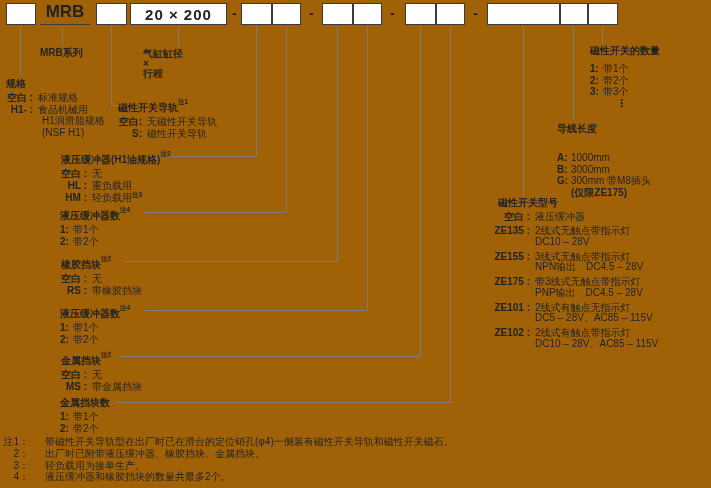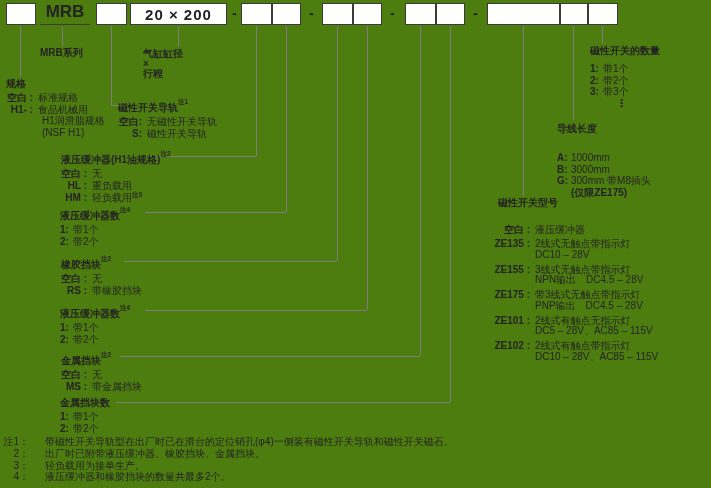--- a/index.html
+++ b/index.html
@@ -1,16 +1,16 @@
 <!DOCTYPE html>
 <html><head>
 <meta charset="utf-8">
 <style>
   html,body{margin:0;padding:0;background:#fff;}
-  .canvas{position:relative;width:711px;height:488px;background:#4d7c0f;overflow:hidden;
+  .canvas{position:relative;width:711px;height:488px;background:#a16207;overflow:hidden;
           font-family:"Liberation Sans","DejaVu Sans",sans-serif;color:#232323;font-size:10px;}
   
   .box{position:absolute;top:3px;height:22px;border:1.5px solid #3b3b3b;background:#fff;box-sizing:border-box;}
   .dvd{position:absolute;top:0;bottom:0;width:1.5px;background:#3b3b3b;}
   .sizebox{display:flex;align-items:center;justify-content:center;font-weight:bold;font-size:15px;letter-spacing:1px;}
   .mrb{position:absolute;left:40px;top:2px;width:50px;height:23px;text-align:center;
        font-weight:bold;font-size:17px;border-bottom:1.5px solid #3b3b3b;box-sizing:border-box;}
   .dash{position:absolute;top:3px;width:13px;height:22px;line-height:22px;text-align:center;
         font-weight:bold;font-size:13px;color:#111;}
   
@@ -223,21 +223,21 @@
       <span class="v">3000mm</span>
     </div>
     <div class="row">
       <span class="k" style="width:9px">G:</span>
       <span class="v">300mm 带M8插头</span>
     </div>
     <div class="cont" style="padding-left:14px;font-weight:bold">(仅限ZE175)</div>
   </div>
 
   <div class="sec sm" style="left:488px;top:198px">
-    <div class="t" style="padding-left:10px;margin-bottom:16px">磁性开关型号</div>
+    <div class="t" style="padding-left:10px;margin-bottom:3px">磁性开关型号</div>
     <div class="row" style="margin-bottom:4px">
       <span class="k" style="width:42px">空白 :</span>
       <span class="v">液压缓冲器</span>
     </div>
     <div class="entry">
       <div class="row">
         <span class="k" style="width:42px">ZE135 :</span>
         <span class="v">2线式无触点带指示灯</span>
       </div>
       <div class="cont" style="padding-left:47px">DC10 – 28V</div>

